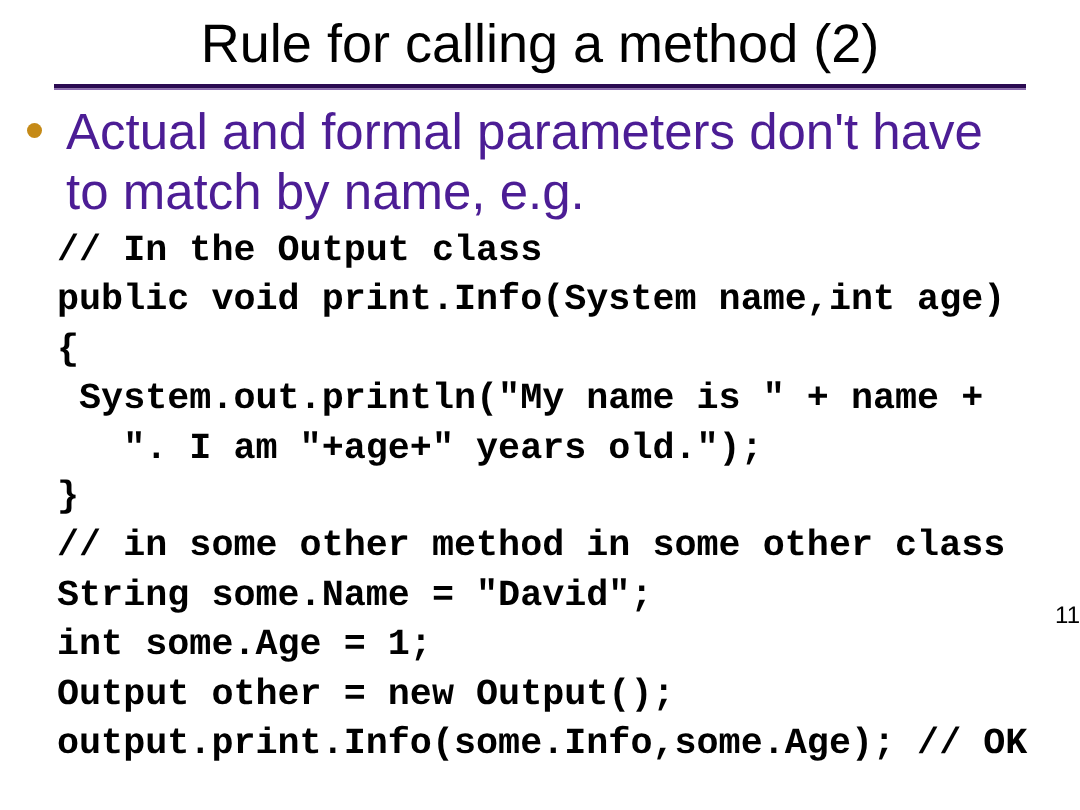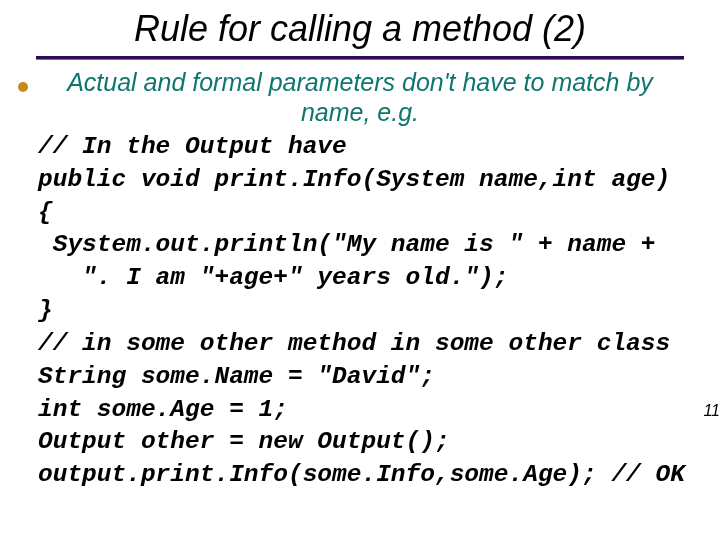--- a/index.html
+++ b/index.html
@@ -9,21 +9,20 @@
     height: 540px;
     background: #ffffff;
     font-family: Arial, Helvetica, sans-serif;
     overflow: hidden;
   }
   .slide {
     width: 720px;
     height: 432px;
     position: relative;
     box-sizing: border-box;
-    font-style: italic;
   }
   .title {
     font-size: 36px;
     font-weight: normal;
     text-align: center;
     padding-top: 8px;
     padding-bottom: 6px;
     color: #000;
   }
   .underline {
@@ -43,24 +42,23 @@
   .bullet-dot {
     width: 10px;
     height: 10px;
     border-radius: 50%;
     background: #c58a17;
     flex: 0 0 auto;
     margin-top: 14px;
     margin-right: 16px;
   }
   .bullet-text {
-    font-size: 25px;
+    font-size: 34px;
     line-height: 1.18;
-    color: #0f766e;
-    text-align: center;
+    color: #4c1d95;
   }
   .code {
     font-family: "Courier New", Courier, monospace;
     font-size: 24.5px;
     font-weight: bold;
     line-height: 1.34;
     color: #000;
     white-space: pre;
     margin-top: 4px;
     margin-left: -6px;
@@ -81,21 +79,21 @@
 
   <div class="title">Rule for calling a method (2)</div>
   <div class="underline"></div>
 
   <div class="body">
     <div class="bullet-row">
       <div class="bullet-dot"></div>
       <div class="bullet-text">Actual and formal parameters don't have to match by name, e.g.</div>
     </div>
 
-    <div class="code"><span>// In the Output have</span>
+    <div class="code"><span>// In the Output class</span>
 <span>public void print.Info(System name,int age)</span>
 <span>{</span>
 <span> System.out.println("My name is " + name +</span>
 <span>   ". I am "+age+" years old.");</span>
 <span>}</span>
 <span>// in some other method in some other class</span>
 <span>String some.Name = "David";</span>
 <span>int some.Age = 1;</span>
 <span>Output other = new Output();</span>
 <span>output.print.Info(some.Info,some.Age); // OK</span></div>

